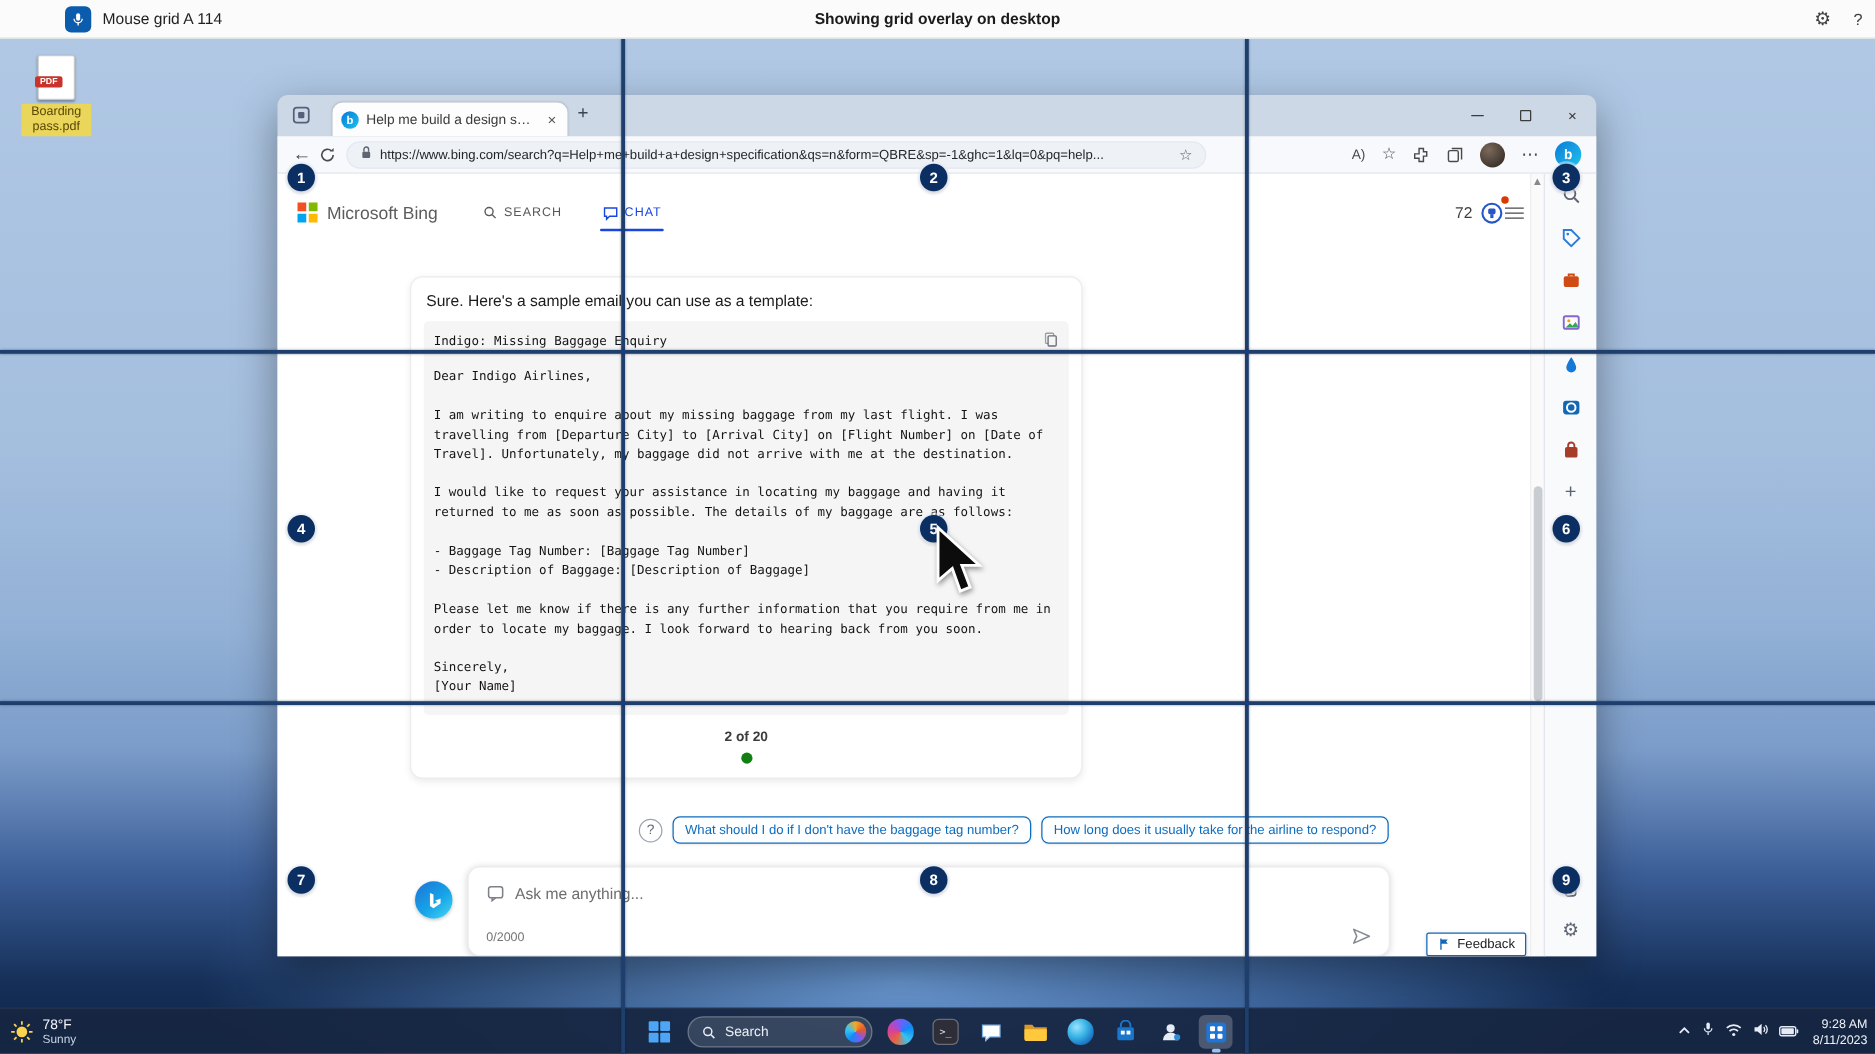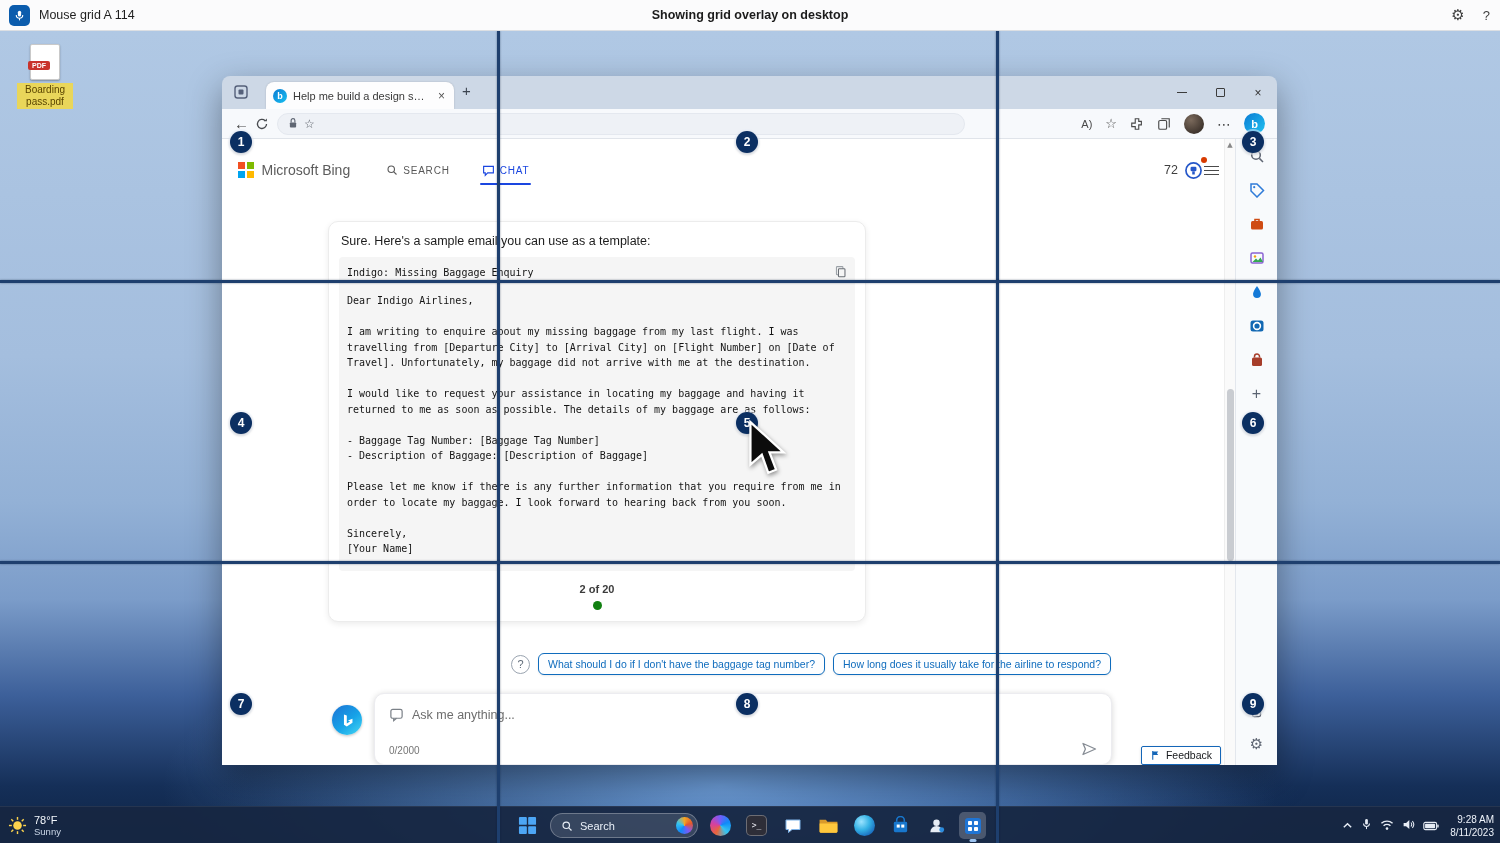--- a/index.html
+++ b/index.html
@@ -1,21 +1,21 @@
 <!DOCTYPE html>
 <html><head>
 <meta charset="utf-8">
 <style>
   * { margin:0; padding:0; box-sizing:border-box; }
   body { font-family:"Liberation Sans", sans-serif; background:#000; }
   .screen { position:relative; width:1500px; height:843px; overflow:hidden; background:#9db8d8; }
 
   
   .voicebar { position:absolute; left:0; top:0; width:100%; height:31px; background:#fbfbfc;
-    border-bottom:1px solid #dcdfe3; display:flex; align-items:center; z-index:70; }
+    border-bottom:1px solid #dcdfe3; display:flex; align-items:center; z-index:70;padding-left:43px; }
   .vb-left { display:flex; align-items:center; gap:9px; margin-left:9px; }
   .mic-badge { width:21px; height:21px; border-radius:5px; background:#0b5cad; display:flex; align-items:center; justify-content:center; }
   .vb-app { font-size:12.5px; color:#1f1f1f; }
   .vb-status { position:absolute; left:50%; transform:translateX(-50%); font-size:12.5px; color:#1b1b1b; font-weight:bold; }
   .vb-right { position:absolute; right:10px; display:flex; align-items:center; gap:18px; }
   .vb-gear { font-size:15px; color:#3f3f3f; font-family:"DejaVu Sans",sans-serif; cursor:default; }
   .vb-help { font-size:13px; color:#3f3f3f; }
 
   
   .wallpaper { position:absolute; left:0; top:31px; right:0; bottom:0;
@@ -223,20 +223,21 @@
             <path d="M13.6 1.6v3.2h-3.2z" fill="#474a4f"></path>
           </svg>
       </span>
       <div class="addressbar">
         <span>
           <svg width="10" height="12" viewBox="0 0 16 18">
               <rect x="3" y="8" width="10" height="8" rx="1.5" fill="#5f6673"></rect>
               <path d="M5 8V5a3 3 0 0 1 6 0v3" fill="none" stroke="#5f6673" stroke-width="1.8"></path>
             </svg>
         </span>
+        <span class="url">https://www.bing.com/search?q=Help+me+build+a+design+specification&amp;qs=n&amp;form=QBRE&amp;sp=-1&amp;ghc=1&amp;lq=0&amp;pq=help...</span>
         <span class="pill-star">☆</span>
       </div>
       <div class="tb-icons">
         <span class="tbi">A)</span>
         <span class="tbi tbi-star">☆</span>
         <span class="tbi">
           <svg width="14" height="14" viewBox="0 0 16 16">
               <path d="M6 2h4v3h3v4h-3v5H6v-3H2V7h4z" fill="none" stroke="#4a4a4a" stroke-width="1.3"></path>
             </svg>
         </span>

